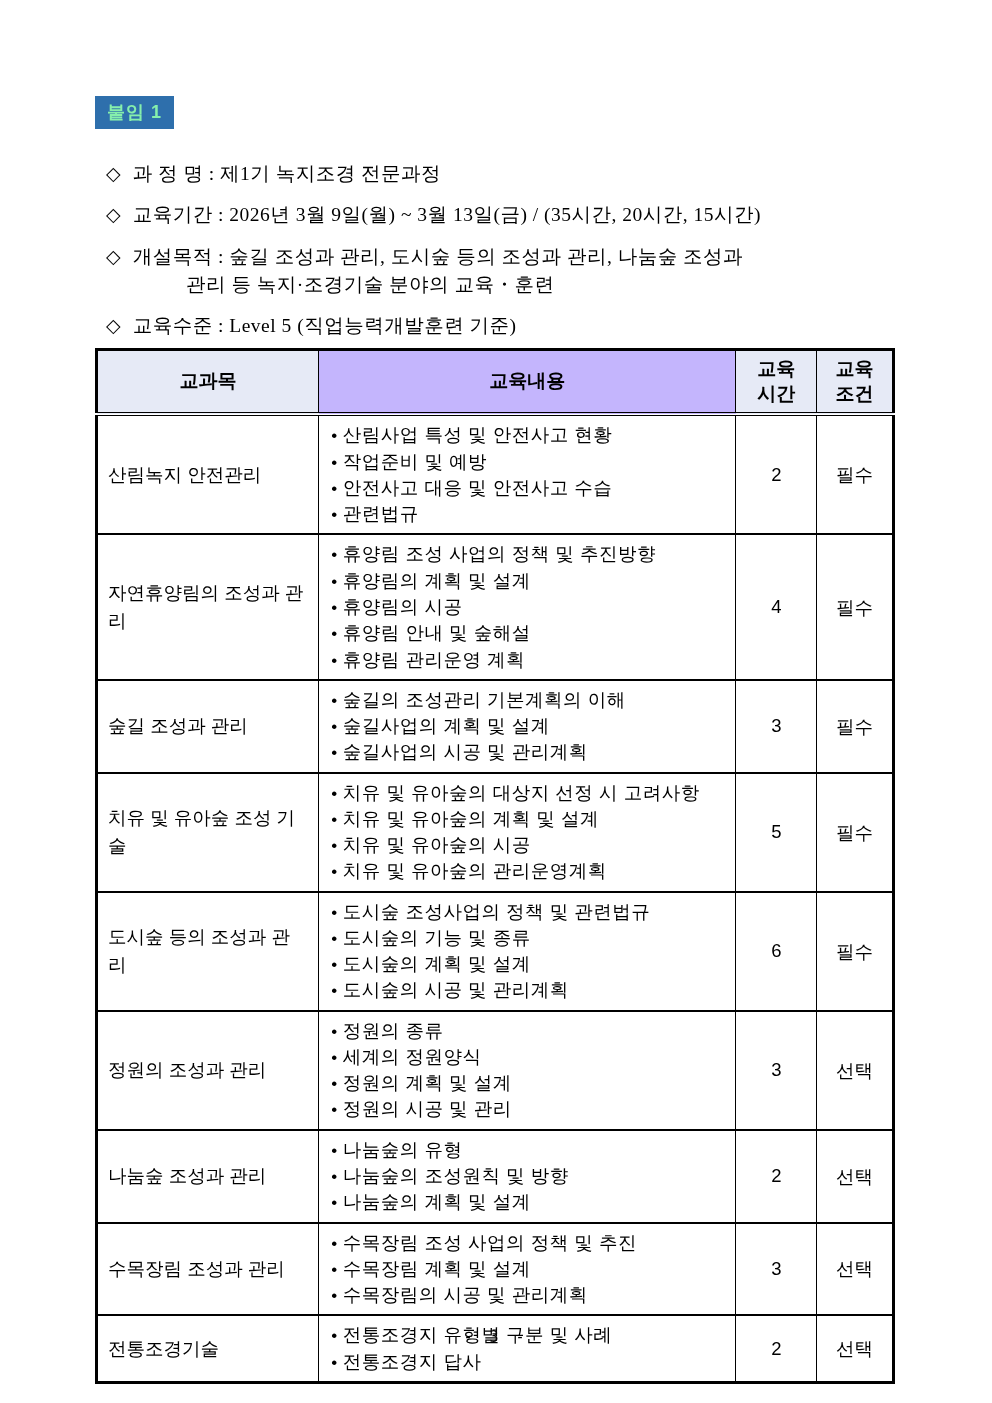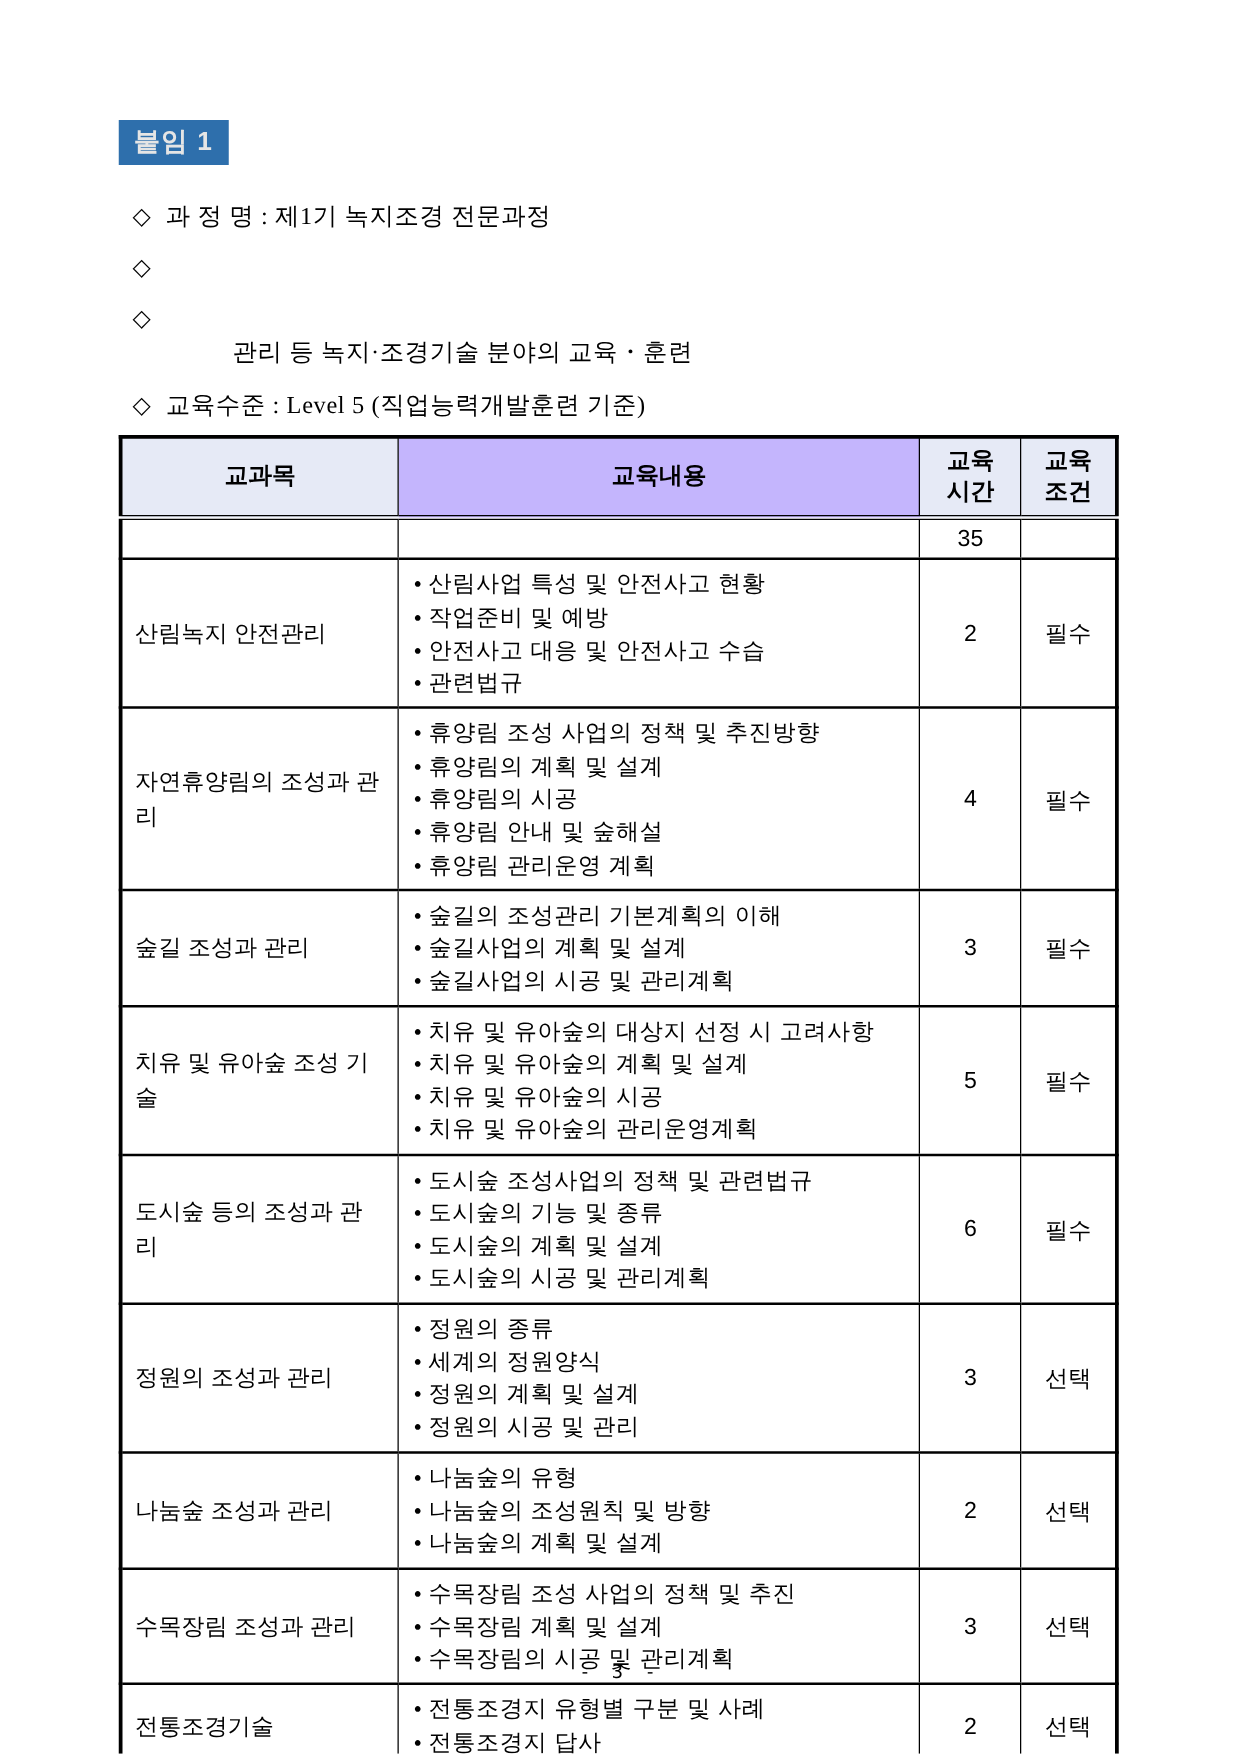--- a/index.html
+++ b/index.html
@@ -11,23 +11,23 @@
     color:#000;
     font-family:"Liberation Serif", serif;
     overflow:hidden;
   }
   
   .header-row {
     position:absolute; left:95px; top:96px;
     display:flex; align-items:center; gap:16px;
   }
   .badge {
-    color:#e5e5e5;
+    color:#86efac;
     font-family:"Liberation Sans", sans-serif;
-    font-weight:bold; font-size:21px;
+    font-weight:bold; font-size:18px;
     padding:7px 12px 8px 12px;
     letter-spacing:1px;
     line-height:1;
   }
   .doc-title {
     font-family:"Liberation Sans", sans-serif;
     font-weight:800; font-size:32px;
     letter-spacing:5px; color:#0a0a0a;
   }
   
@@ -87,25 +87,27 @@
   <div class="meta">
       <div class="meta-item">
         <div class="meta-line">
           <span class="meta-marker">◇</span>
           <span class="meta-text">과 정 명 : 제1기 녹지조경 전문과정</span>
         </div>
       </div>
       <div class="meta-item">
         <div class="meta-line">
           <span class="meta-marker">◇</span>
-        </div>
-      </div>
-      <div class="meta-item">
-        <div class="meta-line">
-          <span class="meta-marker">◇</span>
+          <span class="meta-text">교육기간 : 2026년 3월 9일(월) ~ 3월 13일(금) / (35시간, 20시간, 15시간)</span>
+        </div>
+      </div>
+      <div class="meta-item">
+        <div class="meta-line">
+          <span class="meta-marker">◇</span>
+          <span class="meta-text">개설목적 : 숲길 조성과 관리, 도시숲 등의 조성과 관리, 나눔숲 조성과</span>
         </div>
         <div class="meta-cont">관리 등 녹지·조경기술 분야의 교육・훈련</div>
       </div>
       <div class="meta-item">
         <div class="meta-line">
           <span class="meta-marker">◇</span>
           <span class="meta-text">교육수준 : Level 5 (직업능력개발훈련 기준)</span>
         </div>
       </div>
     </div>
@@ -119,26 +121,20 @@
     </colgroup>
     <thead>
       <tr>
           <th style="background: rgb(230, 234, 246);">교과목</th>
           <th style="background: #c4b5fd;">교육내용</th>
           <th style="background: rgb(230, 234, 246);">교육<br>시간</th>
           <th style="background: rgb(230, 234, 246);">교육<br>조건</th>
         </tr>
     </thead>
     <tbody>
-        <tr class="total-row">
-          <td class="cell-subject"></td>
-          <td class="cell-content"></td>
-          <td class="cell-hours">35</td>
-          <td class="cell-cond"></td>
-        </tr>
         <tr>
           <td class="cell-subject">산림녹지 안전관리</td>
           <td class="cell-content">
             <div class="bullet-item">산림사업 특성 및 안전사고 현황</div>
             <div class="bullet-item">작업준비 및 예방</div>
             <div class="bullet-item">안전사고 대응 및 안전사고 수습</div>
             <div class="bullet-item">관련법규</div>
           </td>
           <td class="cell-hours">2</td>
           <td class="cell-cond">필수</td>

